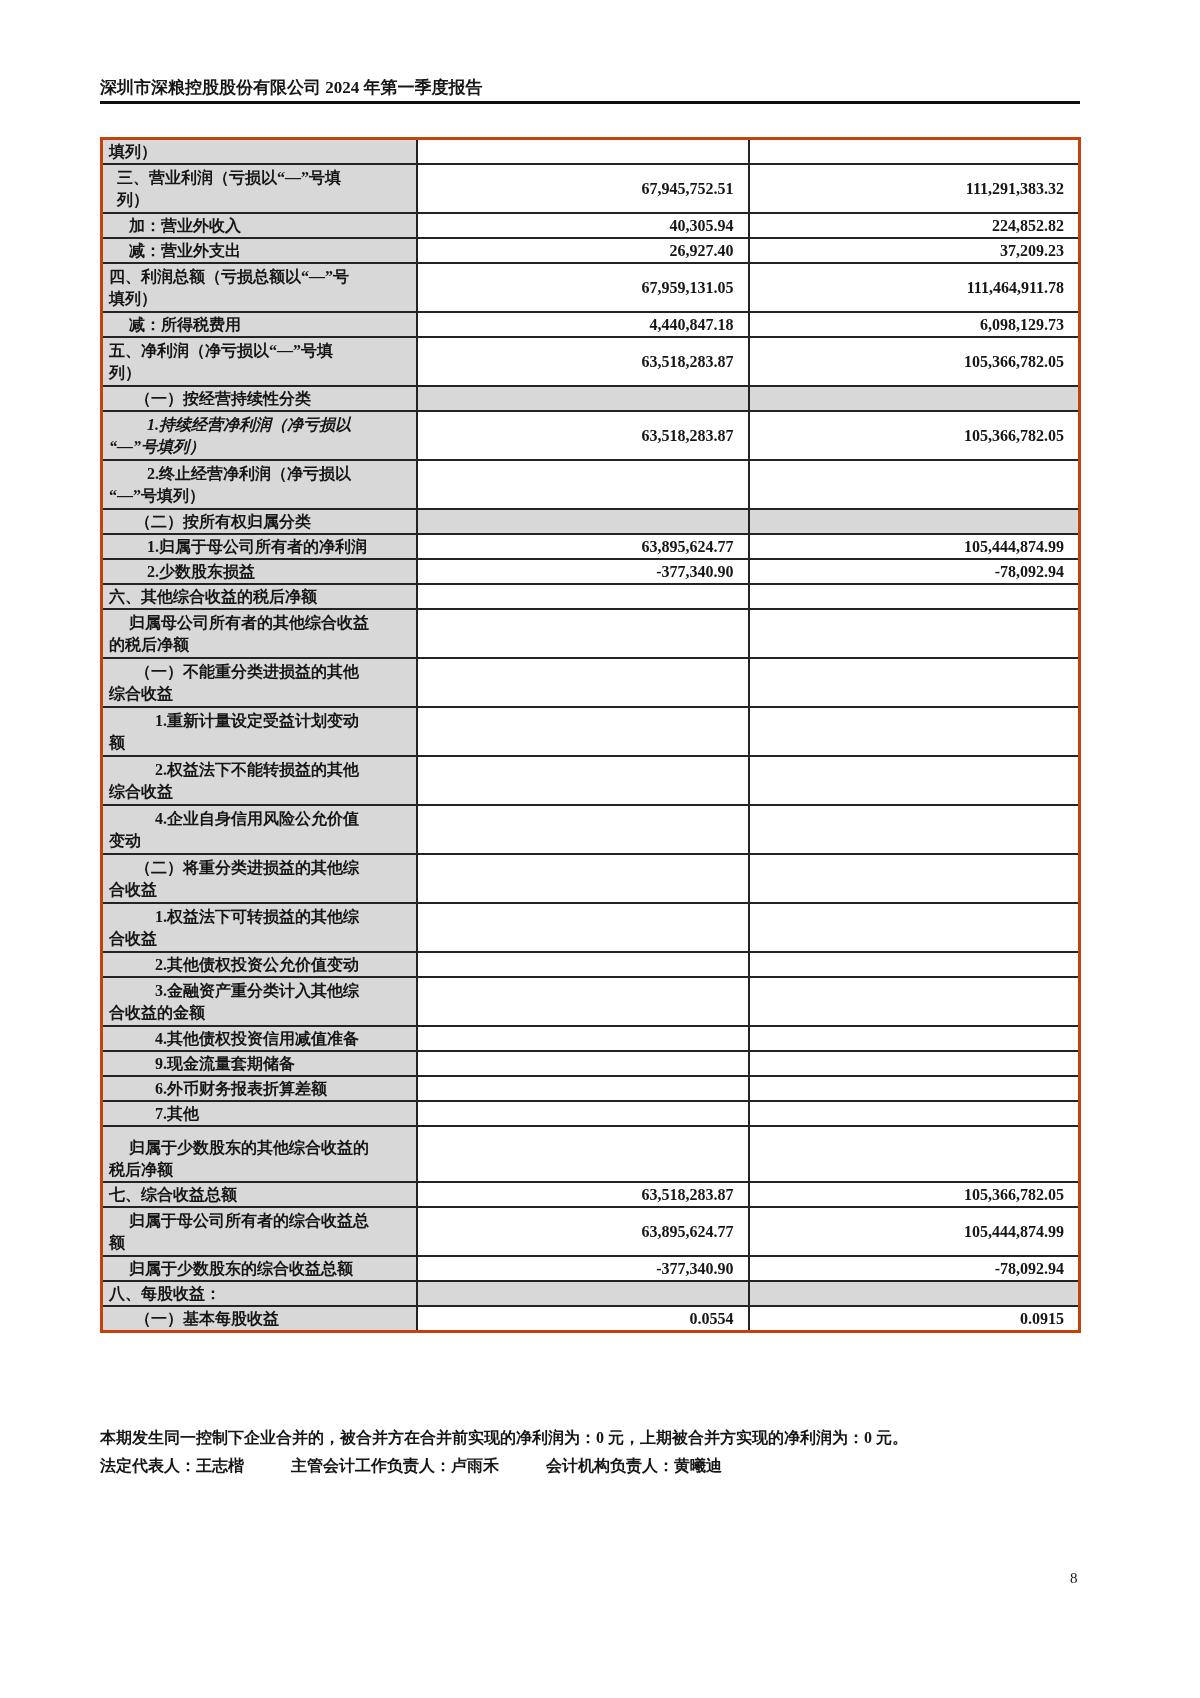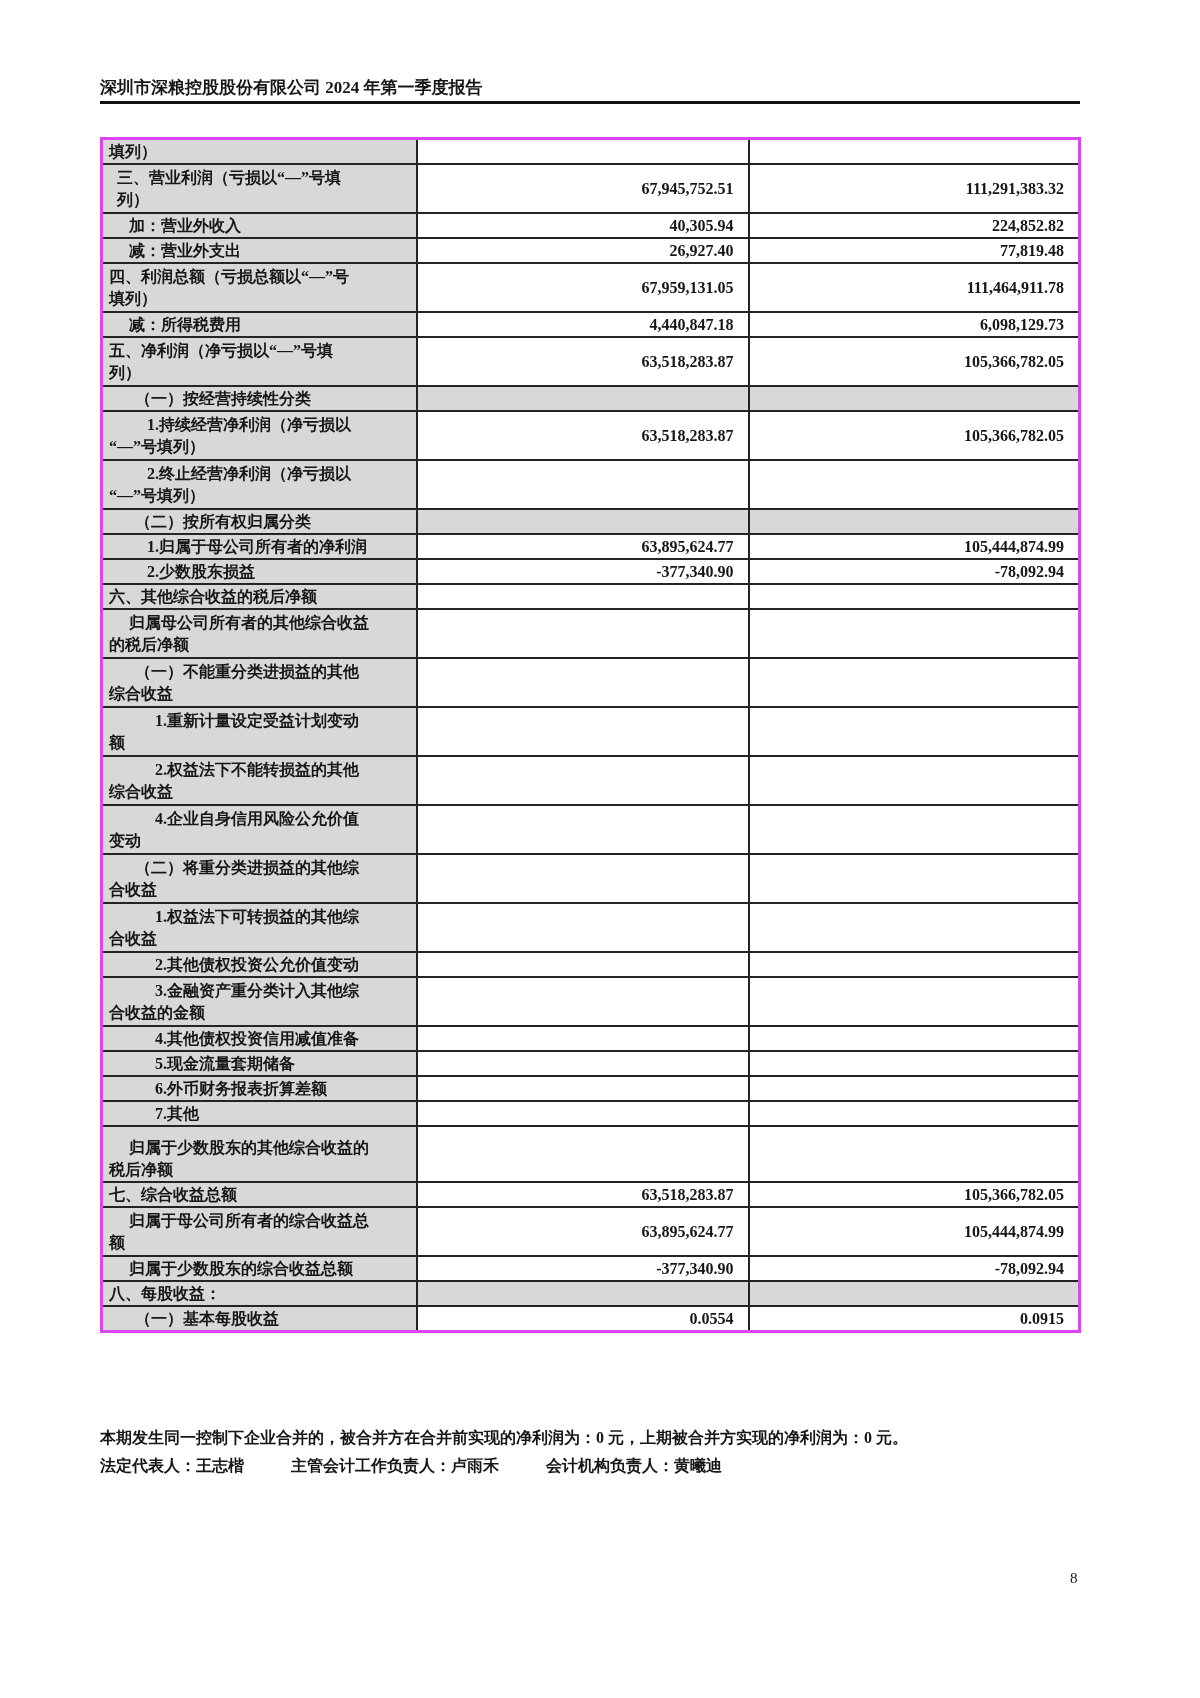--- a/index.html
+++ b/index.html
@@ -12,21 +12,21 @@
     position:absolute; left:100px; top:76px; width:980px;
     text-align:left; font-size:17px; font-weight:bold; white-space:nowrap;
   }
   .header-rule {
     position:absolute; left:100px; top:101px; width:980px; height:3px;
     background:#101010;
   }
   table.fin {
     position:absolute; left:100px; top:137px; width:978px;
     border-collapse:collapse; table-layout:fixed;
-    border:3px solid #d946ef;
+    border:3px solid #c2410c;
   }
   table.fin td { border:2px solid #242424; vertical-align:middle; overflow:hidden; }
   tr.h1 td { height:23px; }
   tr.h2 td { height:47px; }
   td.label {
     background:#d8d8d8; font-weight:bold; font-size:16px;
     padding:0 4px 0 6px;
   }
   td.label .txt { white-space:pre-line; line-height:22px; }
   td.val {
@@ -79,21 +79,21 @@
           <div class="txt" style="text-indent: 20px;">加：营业外收入</div>
         </td>
         <td class="val">40,305.94</td>
         <td class="val">224,852.82</td>
       </tr>
       <tr class="h1">
         <td class="label">
           <div class="txt" style="text-indent: 20px;">减：营业外支出</div>
         </td>
         <td class="val">26,927.40</td>
-        <td class="val">77,819.48</td>
+        <td class="val">37,209.23</td>
       </tr>
       <tr class="h2">
         <td class="label">
           <div class="txt" style="text-indent: 0px;">四、利润总额（亏损总额以“—”号
 填列）</div>
         </td>
         <td class="val">67,959,131.05</td>
         <td class="val">111,464,911.78</td>
       </tr>
       <tr class="h1">
@@ -113,21 +113,21 @@
       </tr>
       <tr class="h1 section">
         <td class="label">
           <div class="txt" style="text-indent: 26px;">（一）按经营持续性分类</div>
         </td>
         <td class="val"></td>
         <td class="val"></td>
       </tr>
       <tr class="h2">
         <td class="label">
-          <div class="txt" style="text-indent: 38px;">1.持续经营净利润（净亏损以
+          <div class="txt" style="text-indent: 38px; font-style: italic;">1.持续经营净利润（净亏损以
 “—”号填列）</div>
         </td>
         <td class="val">63,518,283.87</td>
         <td class="val">105,366,782.05</td>
       </tr>
       <tr class="h2">
         <td class="label">
           <div class="txt" style="text-indent: 38px;">2.终止经营净利润（净亏损以
 “—”号填列）</div>
         </td>
@@ -235,21 +235,21 @@
       </tr>
       <tr class="h1">
         <td class="label">
           <div class="txt" style="text-indent: 46px;">4.其他债权投资信用减值准备</div>
         </td>
         <td class="val"></td>
         <td class="val"></td>
       </tr>
       <tr class="h1">
         <td class="label">
-          <div class="txt" style="text-indent: 46px;">5.现金流量套期储备</div>
+          <div class="txt" style="text-indent: 46px;">9.现金流量套期储备</div>
         </td>
         <td class="val"></td>
         <td class="val"></td>
       </tr>
       <tr class="h1">
         <td class="label">
           <div class="txt" style="text-indent: 46px;">6.外币财务报表折算差额</div>
         </td>
         <td class="val"></td>
         <td class="val"></td>

